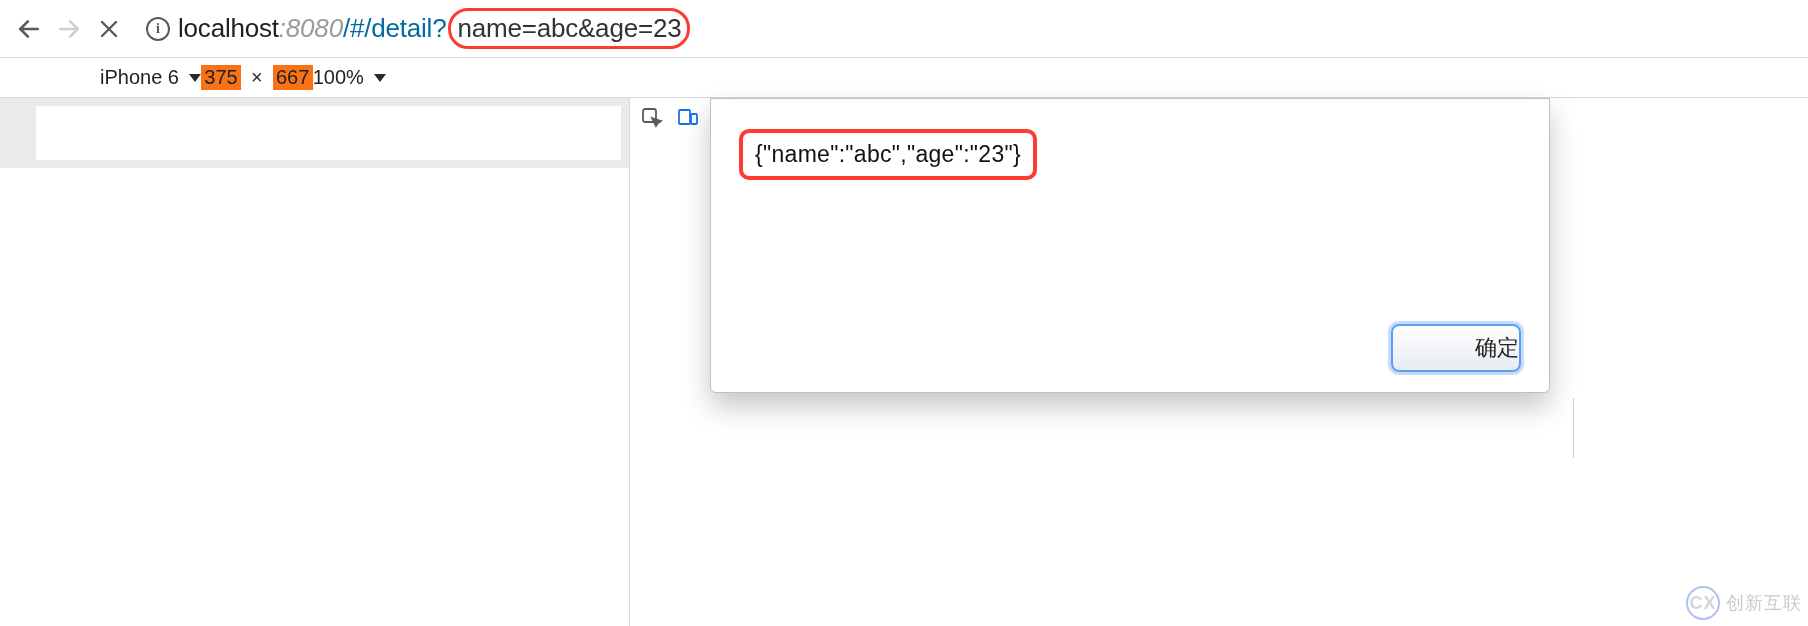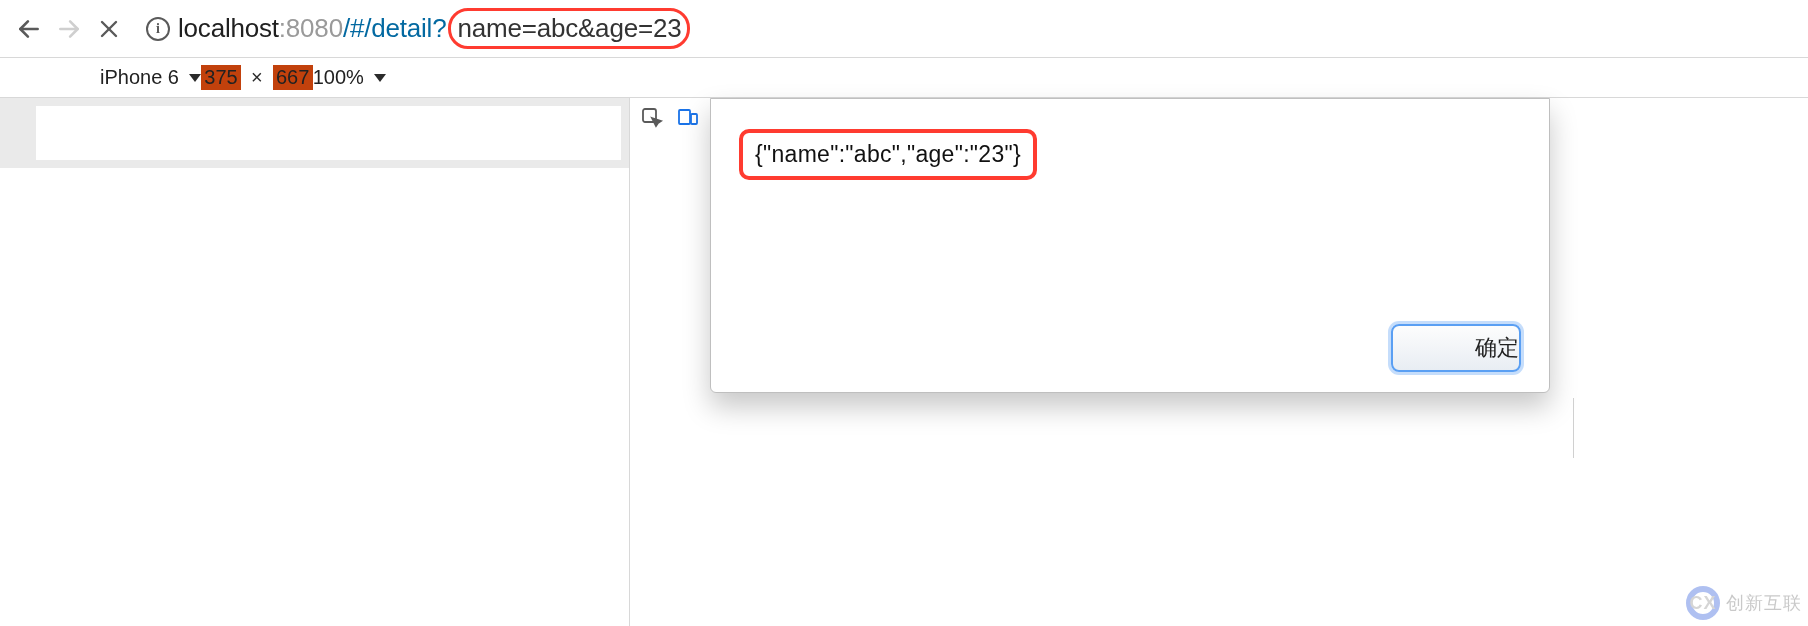--- a/index.html
+++ b/index.html
@@ -52,21 +52,21 @@
     }
     .url-text {
       font-size: 26px;
       letter-spacing: -0.2px;
       color: #333;
       white-space: nowrap;
       display: flex;
       align-items: center;
     }
     .url-host { color: #202020; }
-    .url-port { color: #9a9a9a; }
+    .url-port { color: #9a9a9a; font-style: italic; }
     .url-path { color: #0369a1; }
     .url-box {
       border: 3px solid #ff3b30;
       border-radius: 20px;
       padding: 2px 6px;
       margin-left: 2px;
       display: inline-flex;
       align-items: center;
     }
     
@@ -85,21 +85,21 @@
       display: inline-block;
       width: 0; height: 0;
       border-left: 6px solid transparent;
       border-right: 6px solid transparent;
       border-top: 8px solid #2b2b2b;
       margin-left: 4px;
     }
     .dims { display: flex; align-items: center; gap: 10px; }
     .dims .x { color: #2b2b2b; }
     .dims-box {
-      background: #c2410c;
+      background: #f97316;
       border: 1px solid transparent;
       min-width: 40px;
       text-align: center;
     }
     
     .content {
       display: flex;
       height: calc(100% - 58px - 40px);
     }
     .left-pane {
@@ -201,21 +201,21 @@
       display: flex;
       align-items: center;
       gap: 6px;
       opacity: 0.35;
       font-size: 18px;
       color: #666;
       letter-spacing: 1px;
     }
     .wm-circle {
       width: 34px; height: 34px;
-      border: 6px solid #1d4ed8;
+      border: 2px solid #1d4ed8;
       border-radius: 50%;
       display: flex; align-items: center; justify-content: center;
       font-weight: 700;
       color: #888;
     }
     
     .vline {
       position: absolute;
       right: 234px;
       top: 300px;

